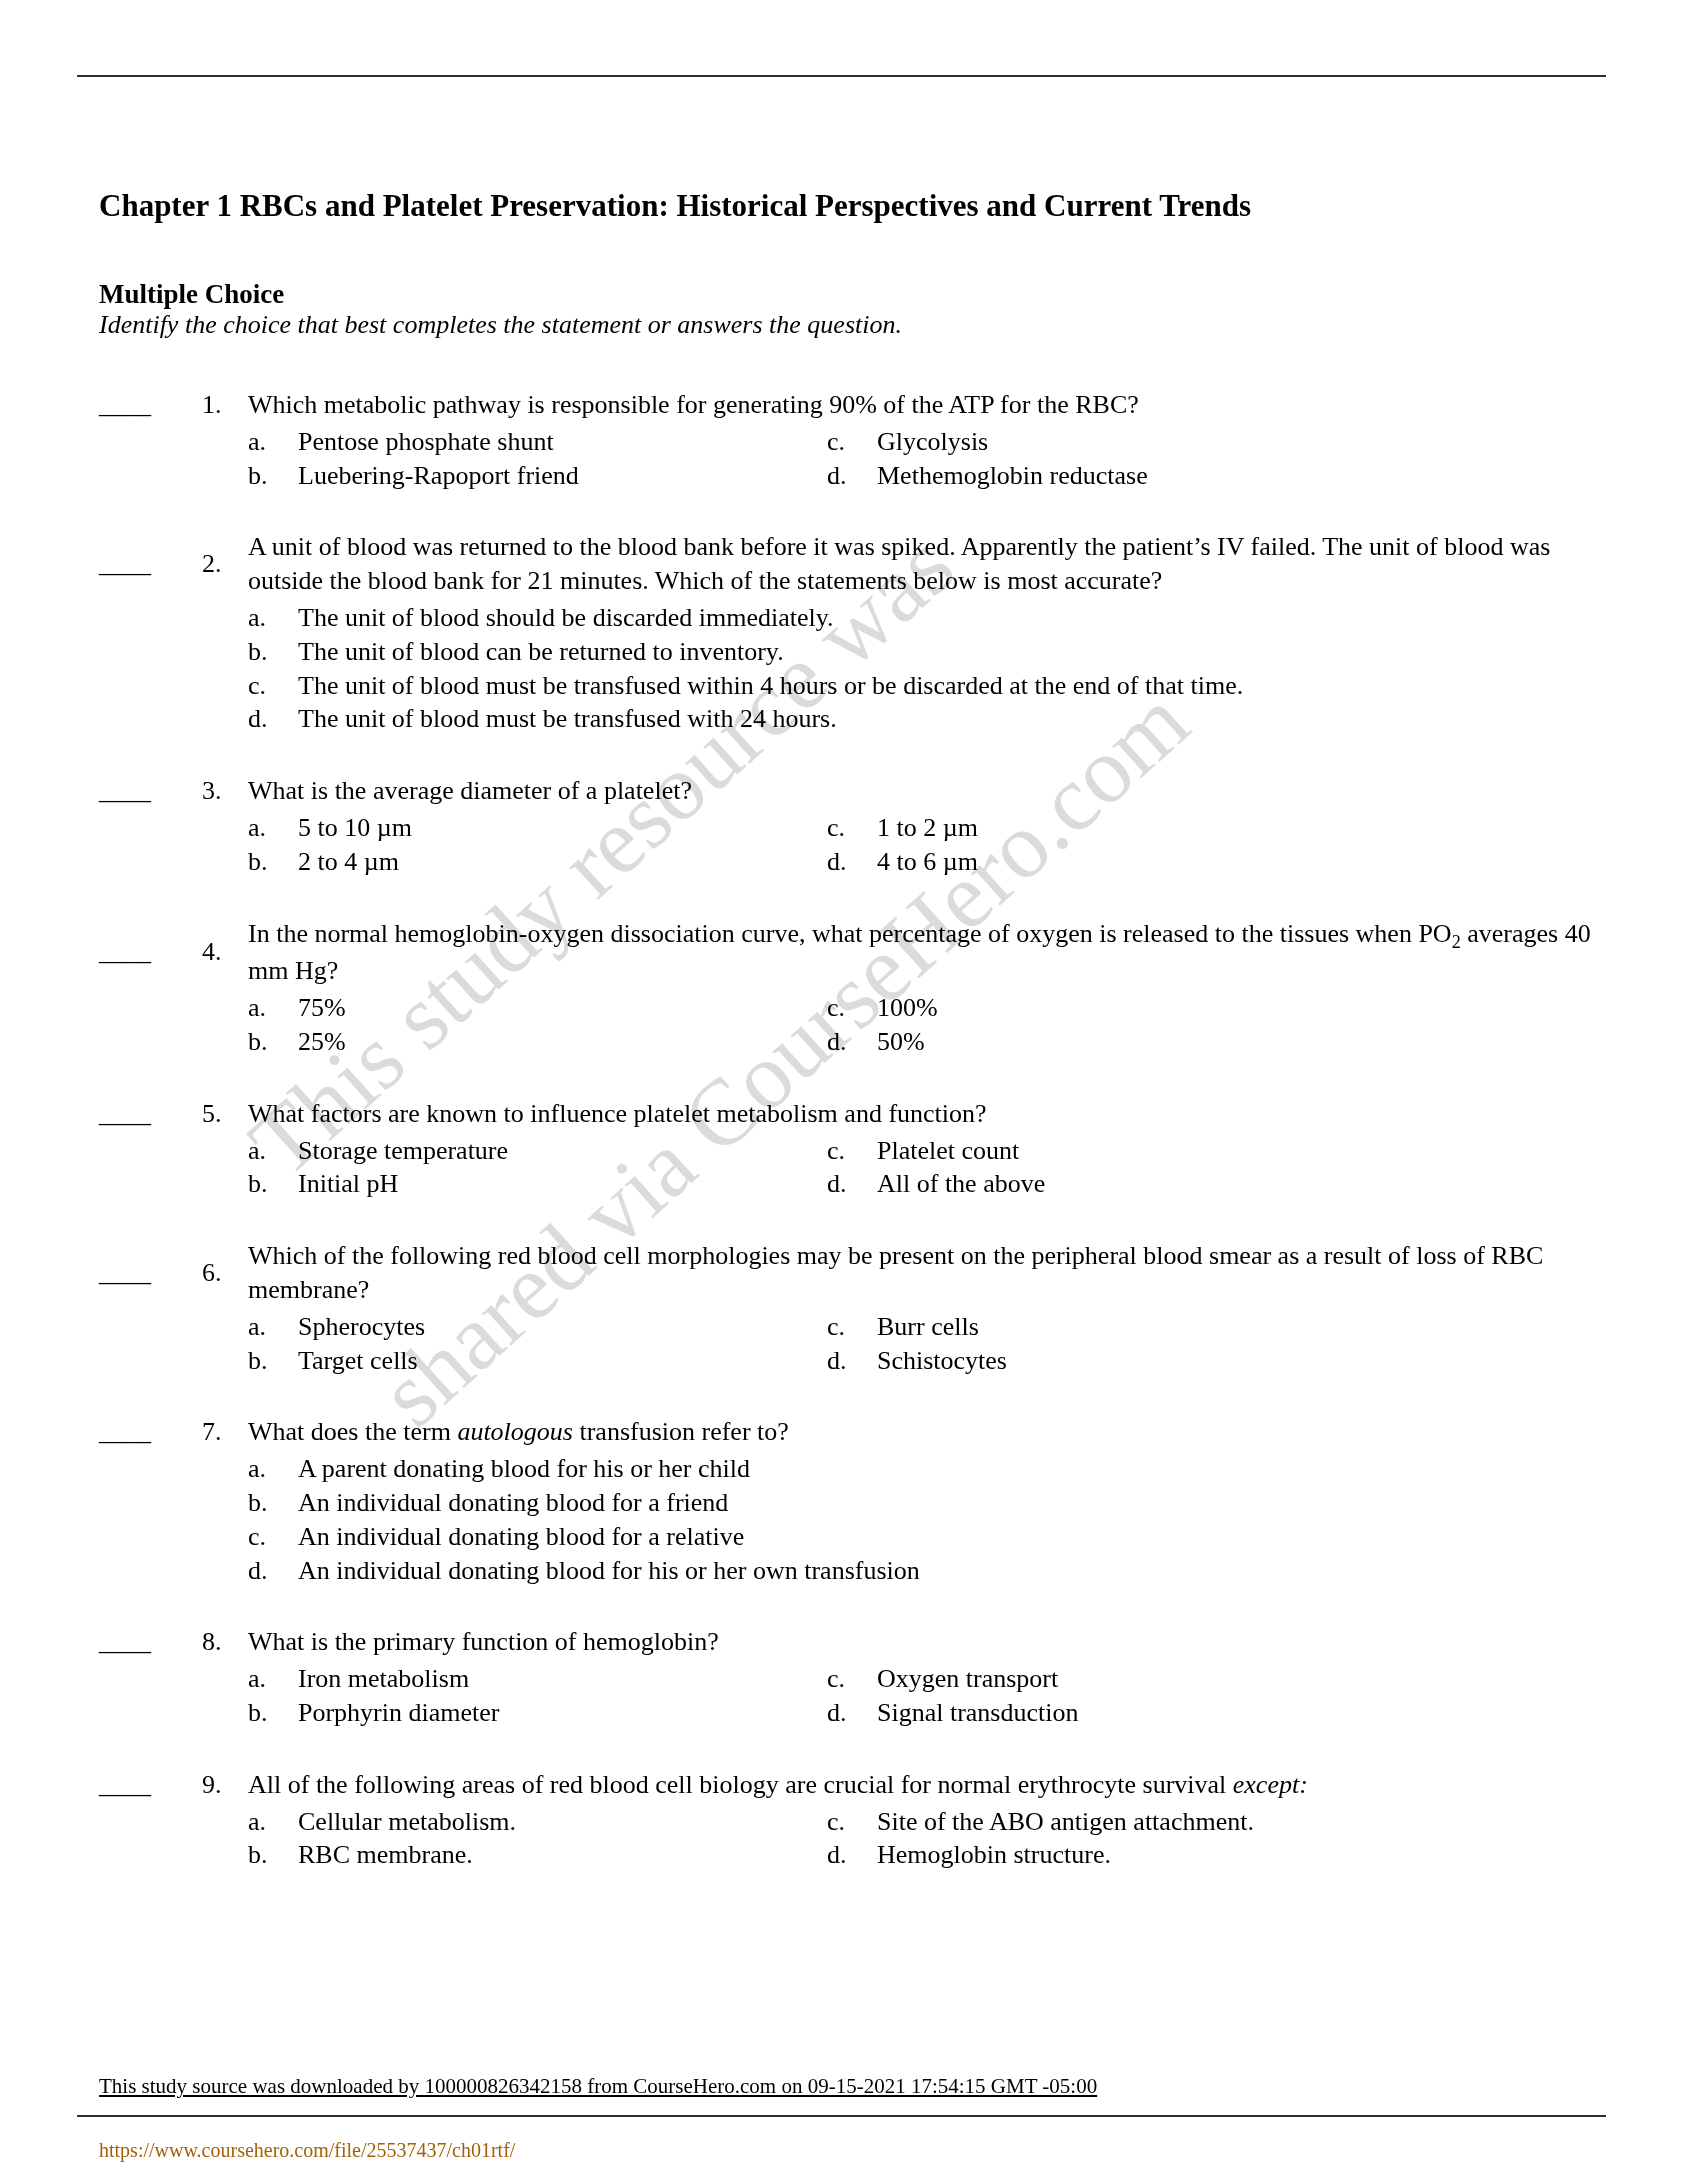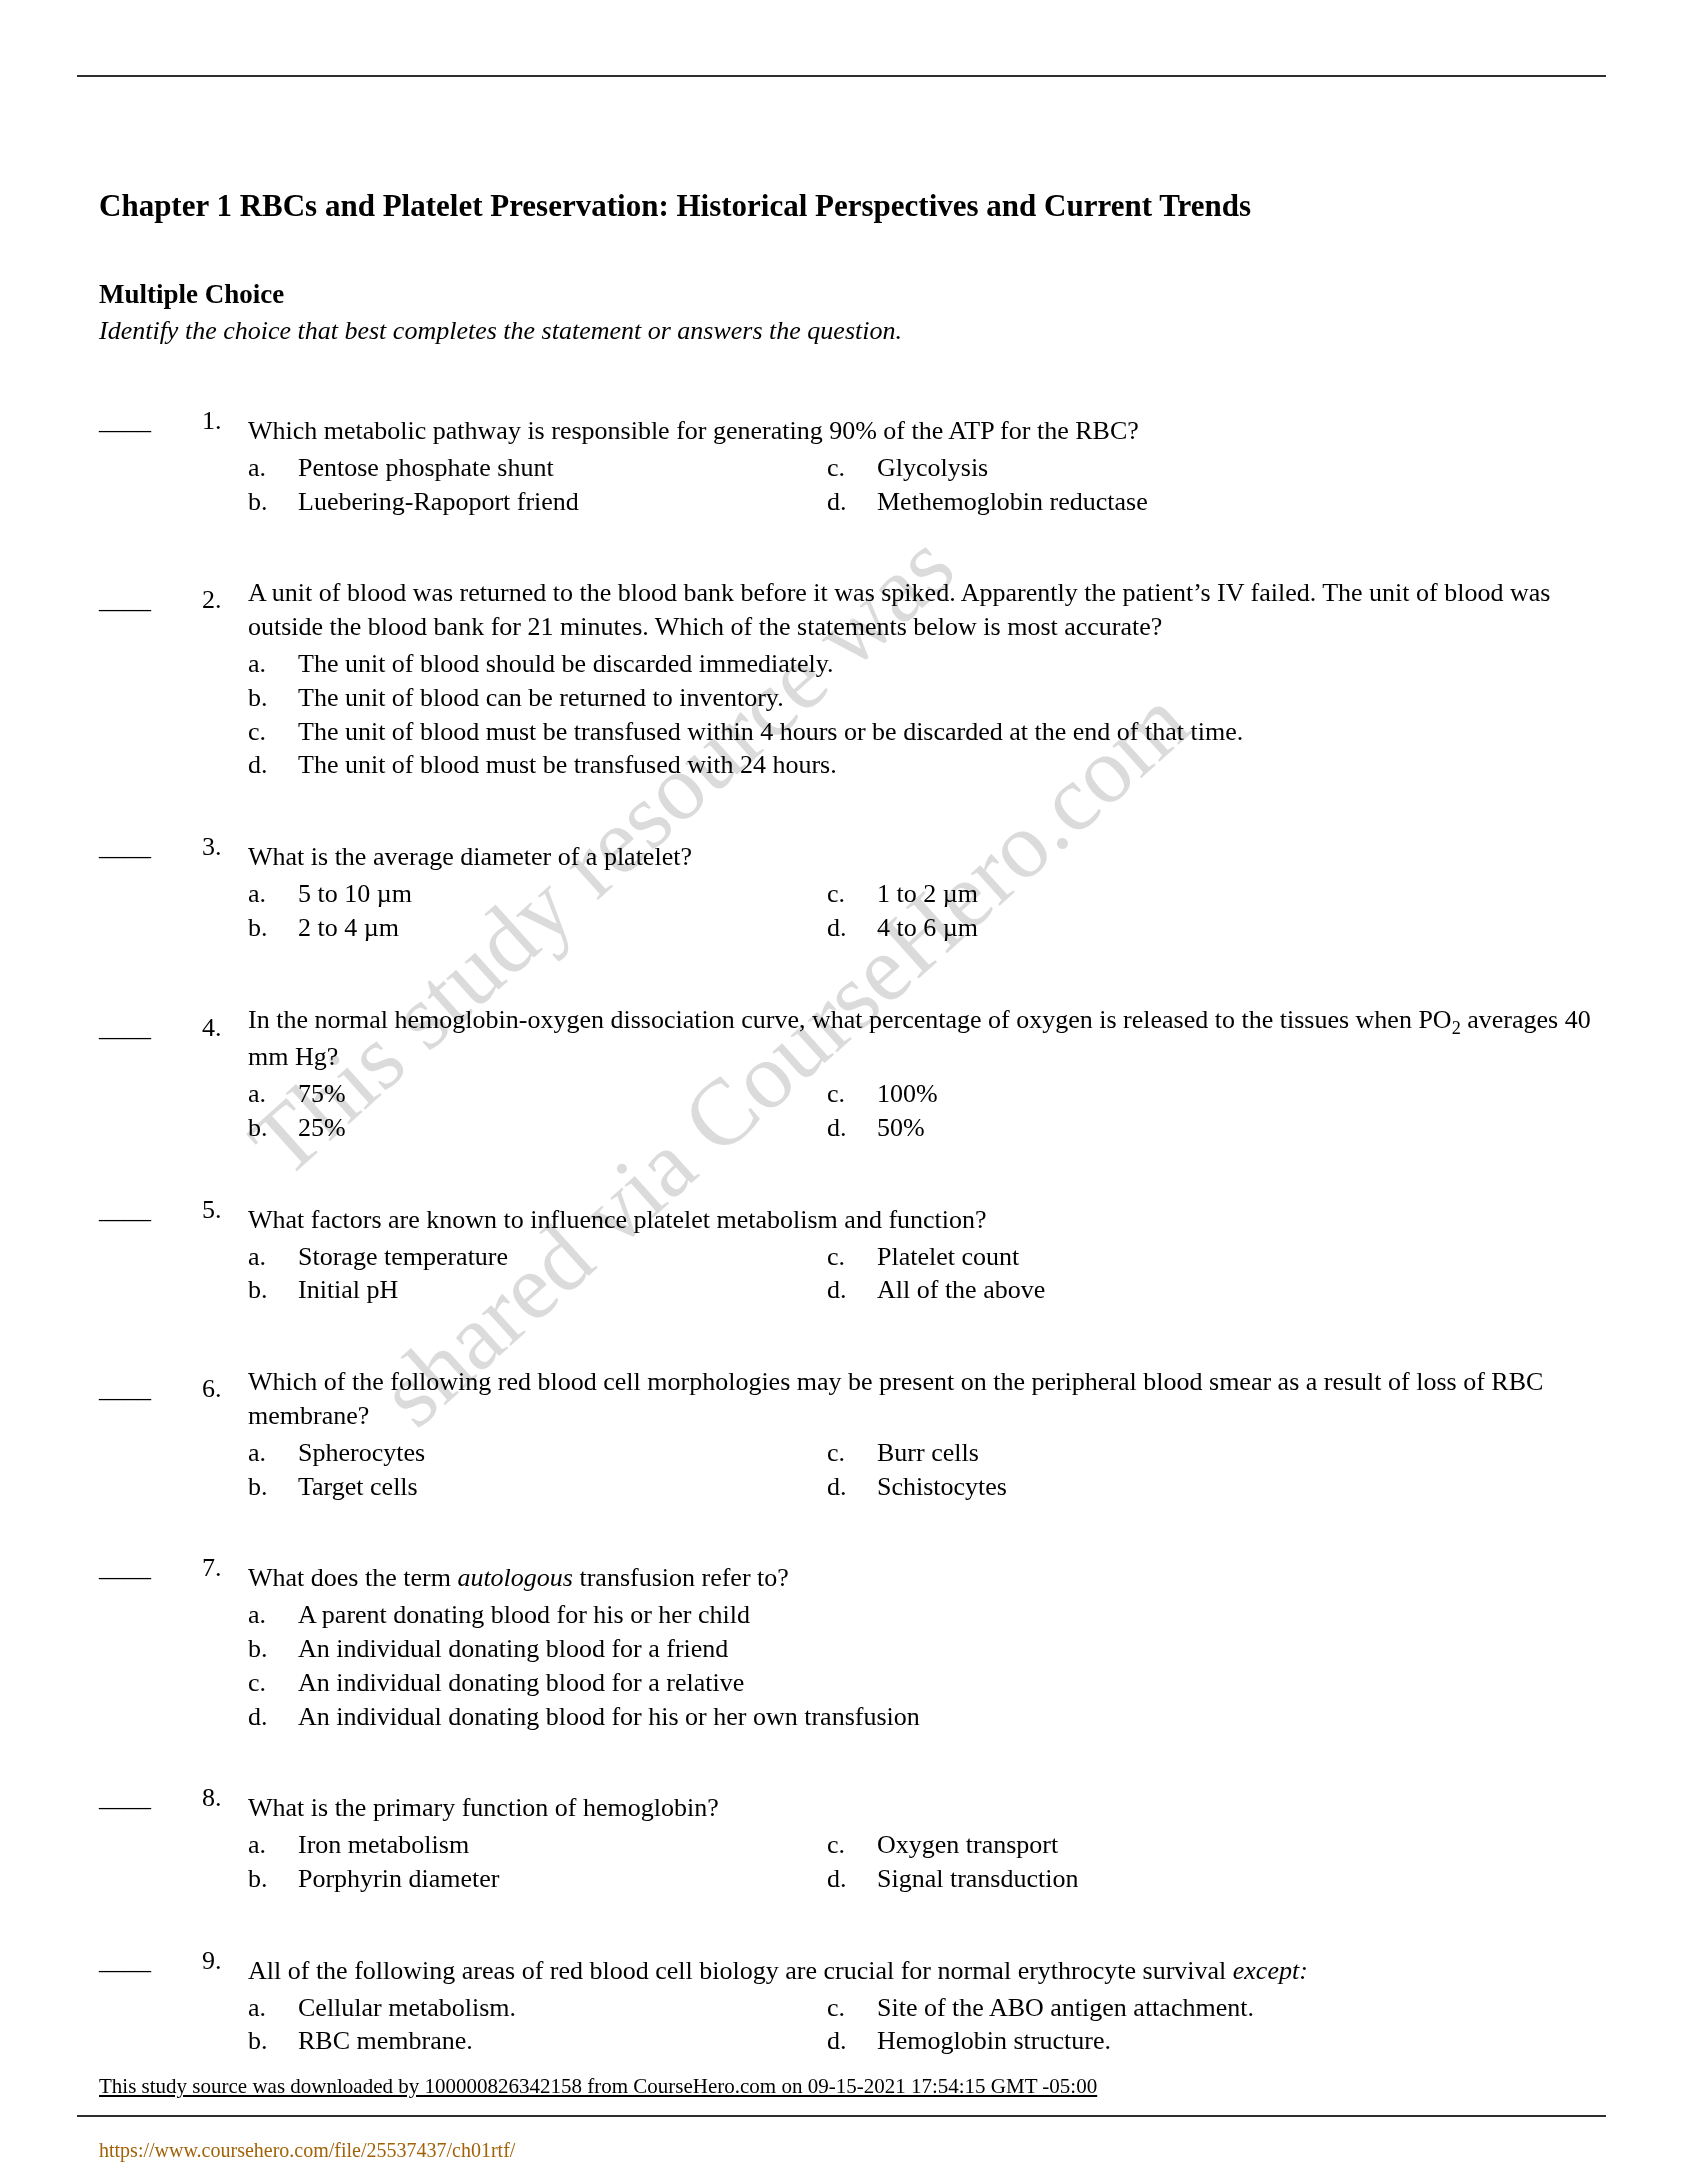--- a/index.html
+++ b/index.html
@@ -48,35 +48,34 @@
     margin-top: 188px;
     font-size: 31px;
     font-weight: bold;
   }
   .section-heading {
     margin-top: 55px;
     font-size: 27px;
     font-weight: bold;
   }
   .instruction {
-    margin-top: 6px;
     font-style: italic;
     font-size: 26px;
   }
   .question-list { margin-top: 48px; }
 
   .question {
     font-size: 26px;
     line-height: 1.3;
     margin-bottom: 38px;
   }
   .q-head { display: flex; align-items: center; }
   .q-blank { flex: 0 0 103px; width: 103px; }
   .q-num   { flex: 0 0 46px;  width: 46px; }
-  .q-text  { flex: 1; margin-top: 20px; }
+  .q-text  { flex: 1; }
   sub { font-size: 0.7em; }
 
   .q-options { margin-left: 149px; margin-top: 3px; }
   .q-options.two-col {
     display: grid;
     grid-template-columns: 579px 1fr;
     grid-template-rows: repeat(2, auto);
     grid-auto-flow: column;
   }
   .option { display: flex; align-items: baseline; }

